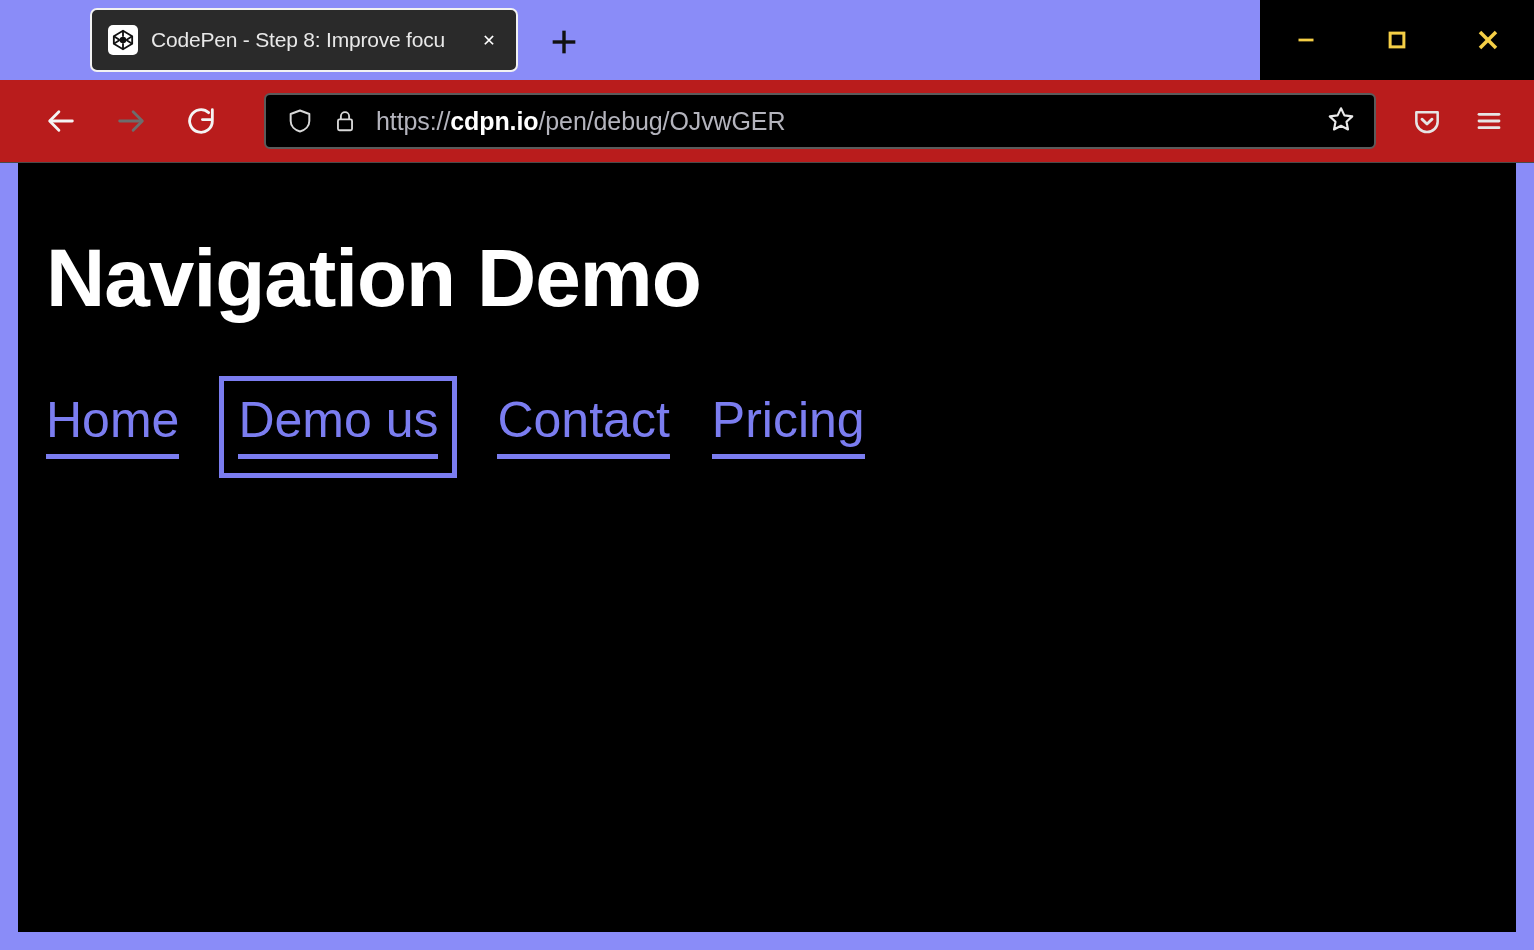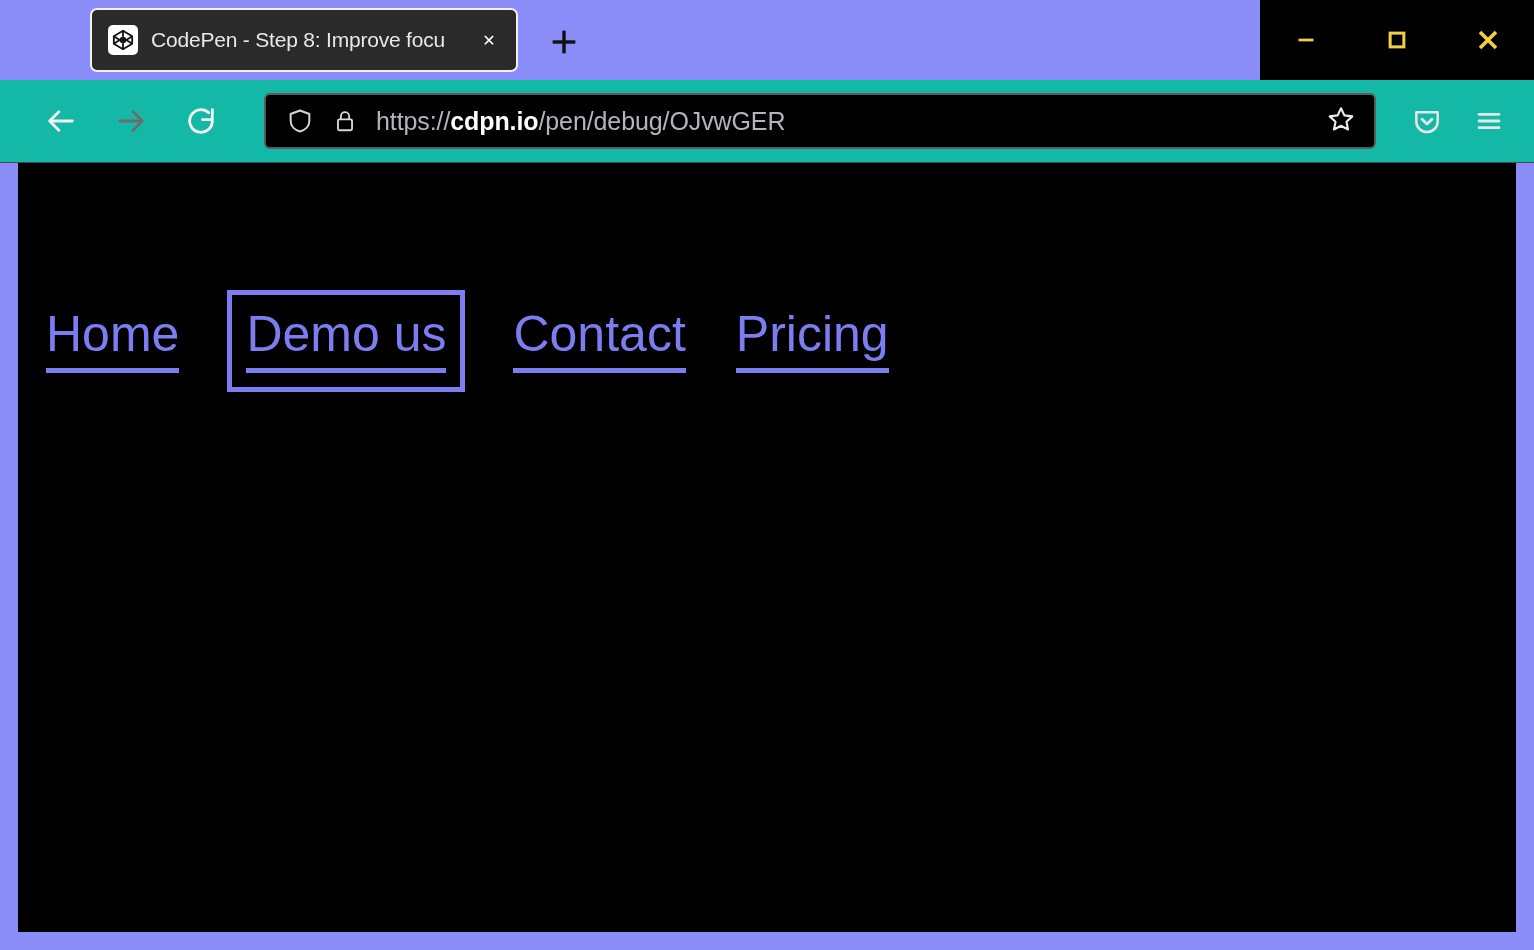--- a/index.html
+++ b/index.html
@@ -113,21 +113,21 @@
     display: flex;
     align-items: center;
     justify-content: center;
     color: #f5cf46;
     cursor: pointer;
   }
 
   
   .navbar {
     flex: 0 0 83px;
-    background: #14b8a6;
+    background: #b91c1c;
     display: flex;
     align-items: center;
     padding: 0 14px 0 26px;
     gap: 0;
     border-bottom: 1px solid #4a4a4a;
   }
 
   .navbtn {
     width: 70px;
     height: 56px;
@@ -191,21 +191,21 @@
     font-size: 82px;
     font-weight: bold;
     line-height: 1.05;
     letter-spacing: -1px;
   }
 
   nav.demo-nav {
     margin-top: 74px;
     display: flex;
     align-items: center;
-    gap: 16px;
+    gap: 8px;
   }
 
   nav.demo-nav a {
     color: #7b7df0;
     font-size: 50px;
     text-decoration: none;
     border-bottom: 5px solid #7b7df0;
     padding-bottom: 9px;
     line-height: 1.0;
     margin-right: 34px;
@@ -335,20 +335,21 @@
           <line x1="4.5" y1="7" x2="19.5" y2="7"></line>
           <line x1="4.5" y1="12" x2="19.5" y2="12"></line>
           <line x1="4.5" y1="17" x2="19.5" y2="17"></line>
         </g>
       </svg>
     </div>
   </div>
 
   <div class="content">
 
+    <h1 class="page-title">Navigation Demo</h1>
 
     <nav class="demo-nav">
       <a href="#">Home</a>
       <a href="#" class="focused">Demo us</a>
       <a href="#">Contact</a>
       <a href="#">Pricing</a>
     </nav>
 
   </div>
 </div>

